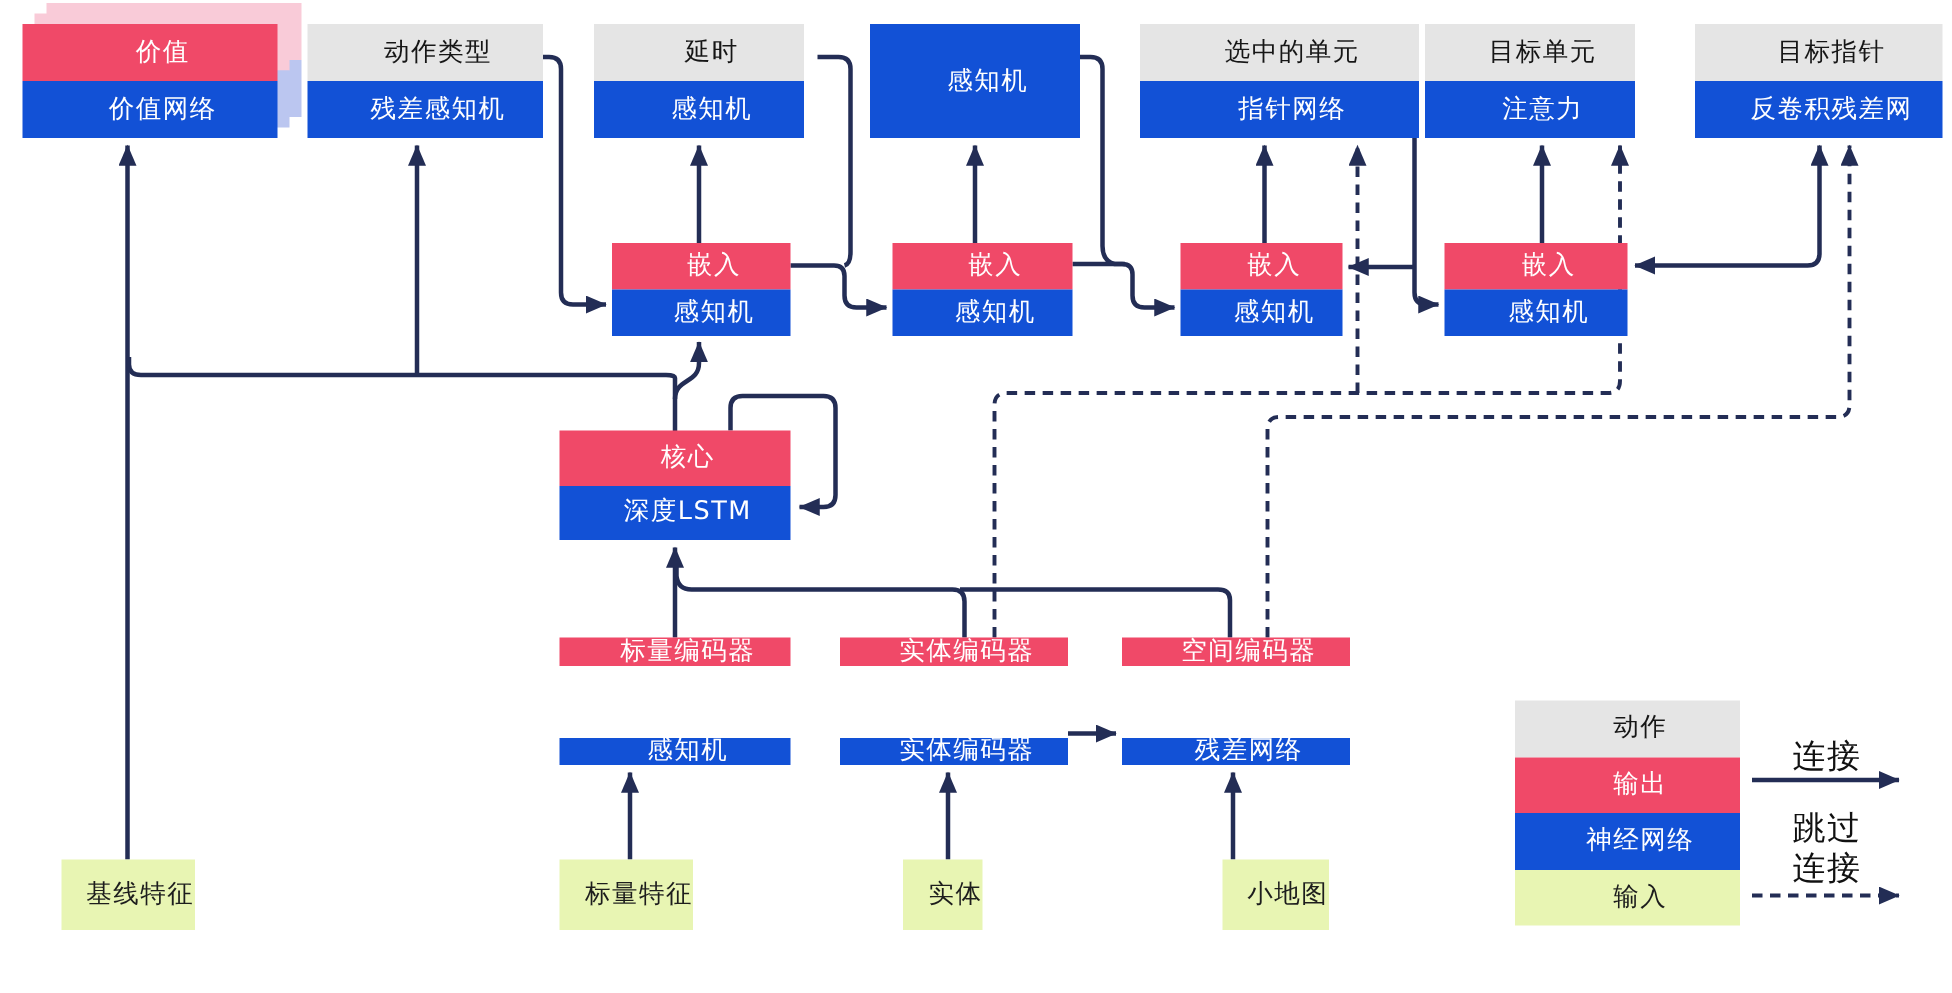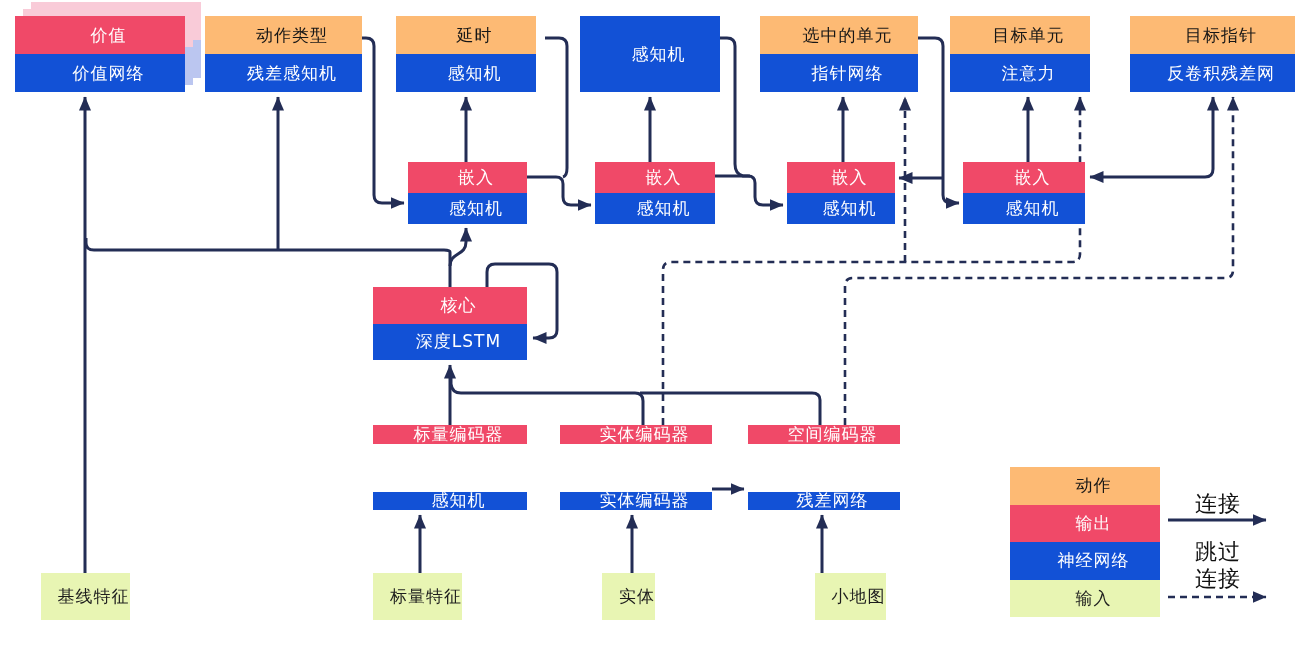--- a/index.html
+++ b/index.html
@@ -8,21 +8,21 @@
     font-family:"DejaVu Sans","Liberation Sans",sans-serif;
   }
   svg.wires{position:absolute;left:0;top:0;z-index:1;}
   .wire{stroke:#232D55;stroke-width:3;fill:none;}
   .wire.dashed{stroke-dasharray:7 5;stroke-width:2.6;}
   .node{position:absolute;display:flex;flex-direction:column;z-index:2;text-align:center;}
   .cell{
     flex:1;display:flex;align-items:center;justify-content:center;
     font-size:17px;letter-spacing:1px;line-height:1;white-space:nowrap;padding-left:17px;
   }
-  .yellow{background:#fdba74;color:#161616;}
+  .yellow{background:#e5e5e5;color:#161616;}
   .pink{background:#F04968;color:#ffffff;}
   .blue{background:#1251D6;color:#ffffff;}
   .green{background:#E8F5B3;color:#1d1d1d;}
   .pink-lt{background:#F9CBD8;}
   .blue-lt{background:#BBC6F0;}
   .top-row{top:16px;height:76px;}
   .embed-row{top:162px;height:62px;}
   .core-row{top:287px;height:73px;}
   .enc-row{top:425px;height:85px;gap:48px;}
   .input-row{top:573px;height:47px;align-items:center;}
@@ -94,21 +94,21 @@
     <div class="cell yellow">动作类型</div>
     <div class="cell blue">残差感知机</div>
   </div>
   <div class="node top-row" style="left:396px;width:140px">
     <div class="cell yellow">延时</div>
     <div class="cell blue">感知机</div>
   </div>
   <div class="node top-row" style="left:580px;width:140px">
     <div class="cell blue">感知机</div>
   </div>
-  <div class="node top-row" style="left:760px;width:158px">
+  <div class="node top-row" style="left:760px;width:186px">
     <div class="cell yellow">选中的单元</div>
     <div class="cell blue">指针网络</div>
   </div>
   <div class="node top-row" style="left:950px;width:140px">
     <div class="cell yellow">目标单元</div>
     <div class="cell blue">注意力</div>
   </div>
   <div class="node top-row" style="left:1130px;width:165px">
     <div class="cell yellow">目标指针</div>
     <div class="cell blue">反卷积残差网</div>

